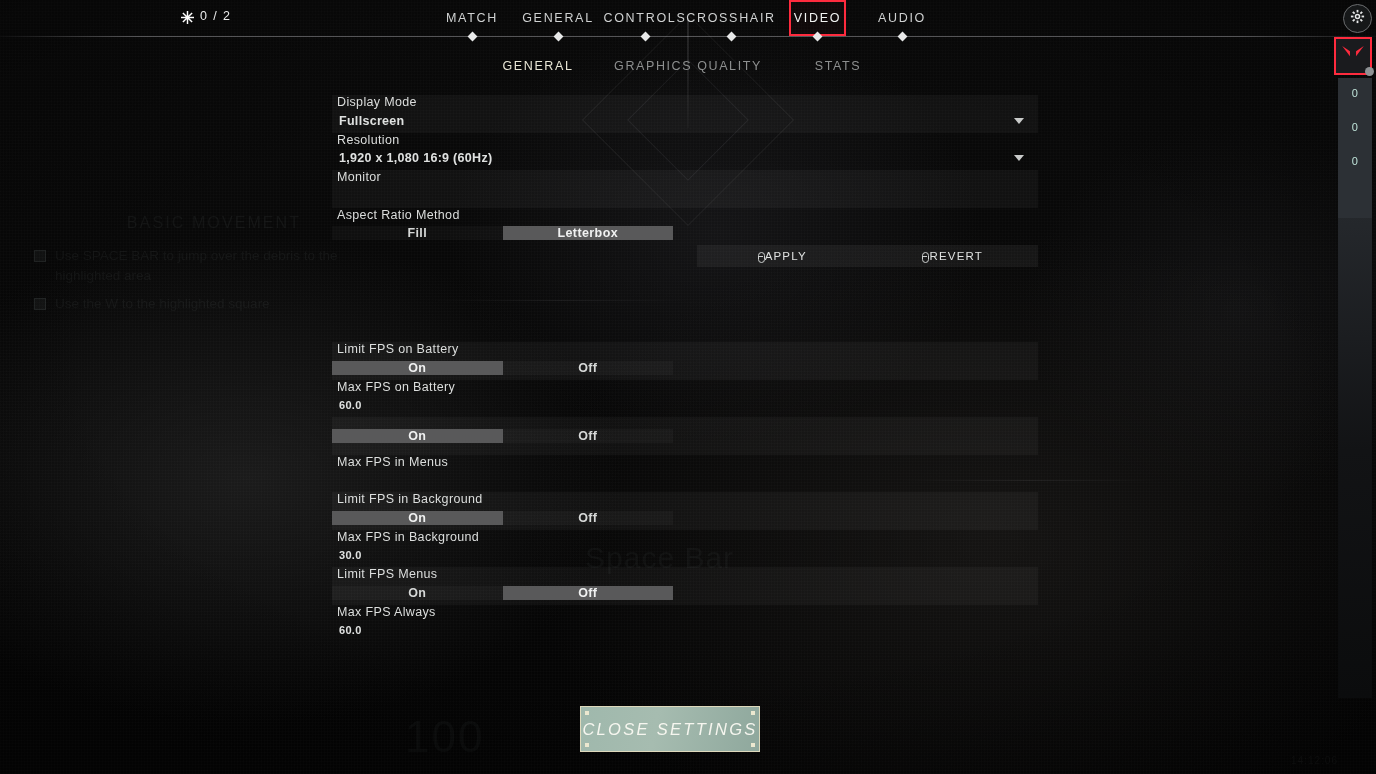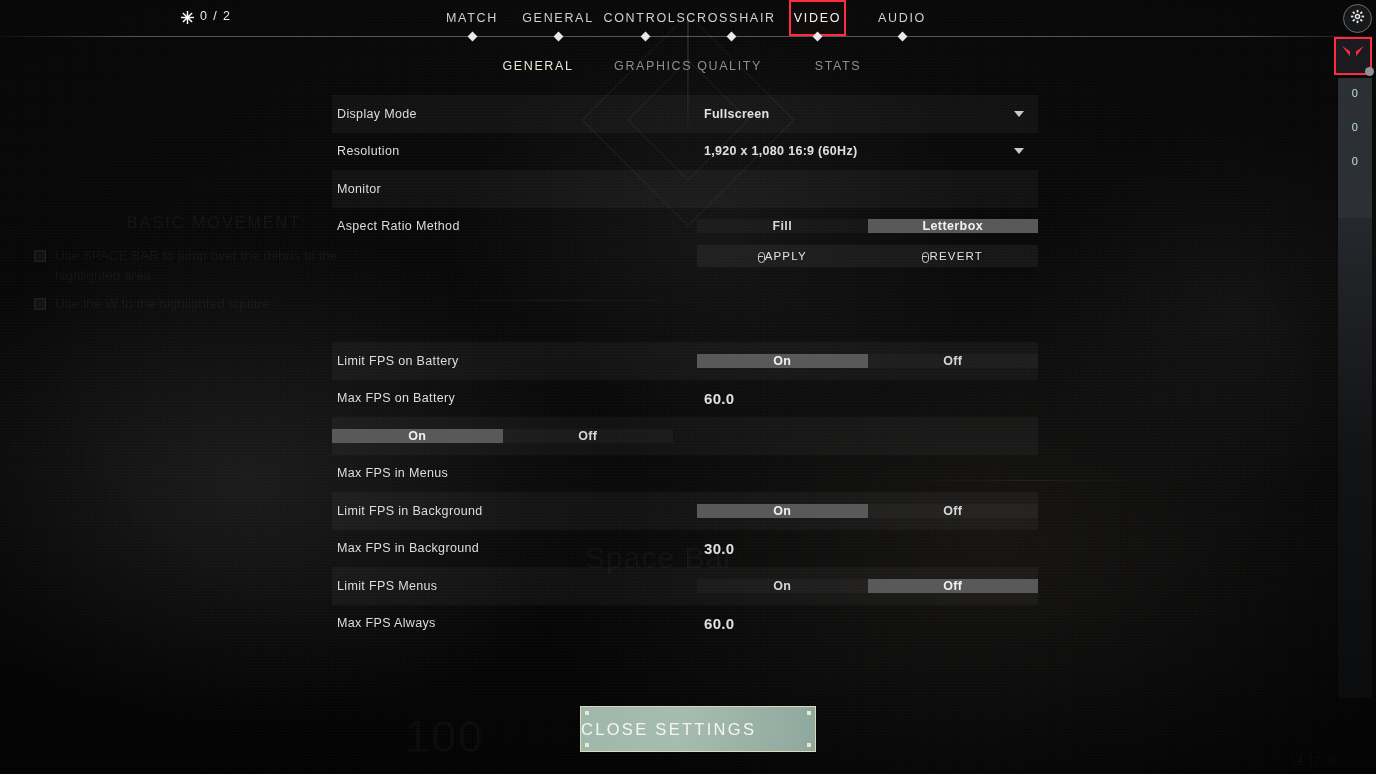--- a/index.html
+++ b/index.html
@@ -169,21 +169,21 @@
   
   .panel {
     position: absolute;
     left: 332px; top: 95px;
     width: 706px;
     z-index: 10;
   }
   .row {
     position: relative;
     height: 37.5px;
-    display: flex; align-items: stretch;
+    display: flex; align-items: stretch; flex-direction: column;
   }
   .row.shade { background: rgba(255,255,255,0.038); }
   .row.gap { height: 37.5px; background: transparent; }
 
   .row-label {
     flex: none; width: 365px;
     display: flex; align-items: center;
     padding-left: 5px;
     color: #dcdedd;
     font-size: 12.5px; letter-spacing: 0.35px;
@@ -229,21 +229,21 @@
   .seg-btn.sel {
     background: #59595a;
     color: #f0f1f1;
   }
 
   
   .valcell {
     flex: 1 1 auto;
     display: flex; align-items: center;
     padding-left: 7px;
-    color: #dfe1e0; font-size: 15px; letter-spacing: 0.3px;
+    color: #dfe1e0; font-size: 11px; letter-spacing: 0.3px;
   }
 
   
   .arrow-row {
     position: relative;
     height: 22px;
     display: flex;
   }
   .arrow-spacer { flex: none; width: 365px; }
   .arrow-strip {
@@ -270,26 +270,27 @@
     content: ""; position: absolute;
     left: 0px; top: 3px;
     width: 4px; height: 1.5px;
     background: #cdd0cf;
   }
 
   
   .close-btn {
     position: absolute;
     left: 580px; top: 706px;
-    width: 236px; height: 46px;
+    width: 180px; height: 46px;
     z-index: 15;
     border: 1px solid #ded9bc;
     background: linear-gradient(100deg, #9fb8ac 0%, #a6bcb0 42%, #8fa89d 100%);
-    display: flex; align-items: center; justify-content: flex-start;
-    cursor: pointer;
+    display: flex; align-items: center; justify-content: center;
+    cursor: pointer;
+    font-style: italic;
   }
   .close-btn .lbl {
     color: #f6f6ef;
     font-size: 16.5px; letter-spacing: 2.3px; font-weight: 400;
   }
   .close-btn .corner {
     position: absolute; width: 4px; height: 4px;
     background: #ece8d0;
   }
   .close-btn .corner.tl { left: 4px; top: 4px; }

